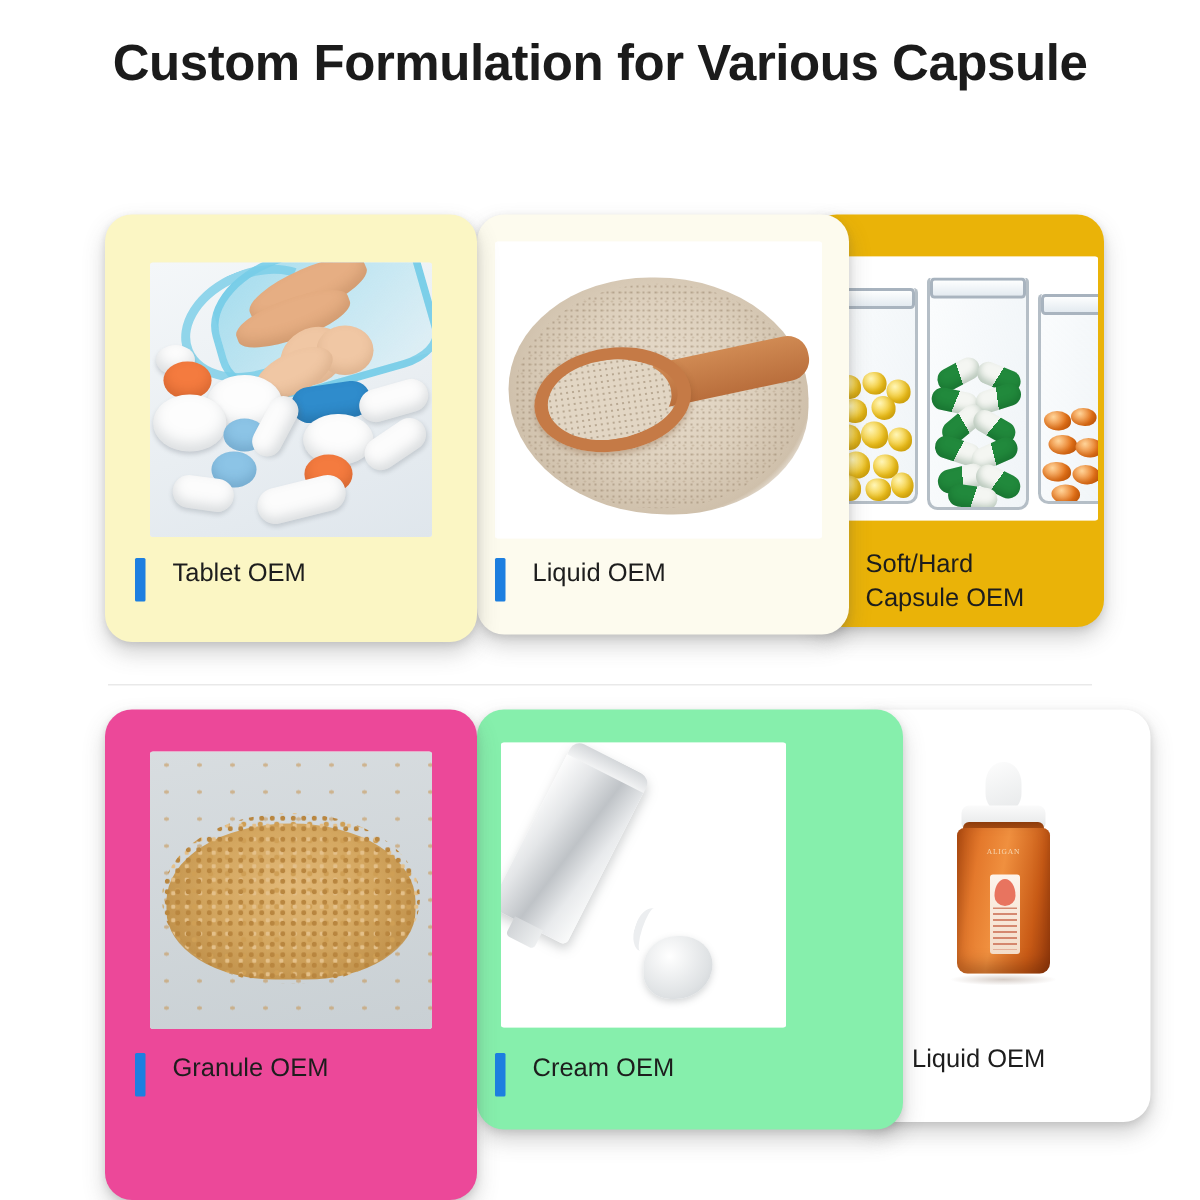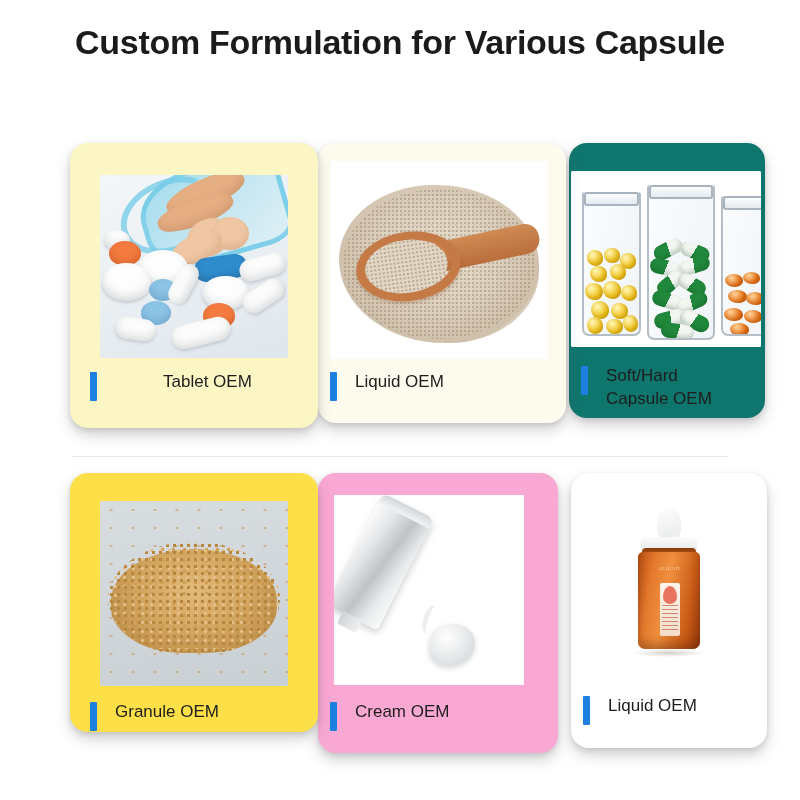--- a/index.html
+++ b/index.html
@@ -70,62 +70,62 @@
     z-index: 5;
   }
   
   .card-b {
     left: 318px; width: 248px; height: 280px;
     background: #fdfbee;
     z-index: 4;
   }
   
   .card-c {
-    left: 569px; width: 196px; height: 275px;
-    background: #0f766e;
+    left: 540px; width: 196px; height: 275px;
+    background: #eab308;
     z-index: 3;
   }
 
   .thumb {
     position: absolute;
     border-radius: 2px;
     overflow: hidden;
     background: #f2f2f2;
   }
   .card-a .thumb { left: 30px; top: 32px; width: 188px; height: 183px; }
   .card-b .thumb { left: 12px; top: 18px; width: 218px; height: 198px; background:#ffffff; }
   .card-c .thumb { left: 2px;  top: 28px; width: 190px; height: 176px; background:#ffffff; }
 
   .card-d {
-    left: 70px; width: 248px; height: 259px;
-    background: #fde047;
+    left: 70px; width: 248px; height: 327px;
+    background: #ec4899;
     z-index: 5;
   }
   .card-e {
-    left: 318px; width: 240px; height: 280px;
-    background: #f9a8d4;
+    left: 318px; width: 284px; height: 280px;
+    background: #86efac;
     z-index: 4;
     padding-left: 24px;
   }
   .card-f {
     left: 571px; width: 196px; height: 275px;
     background: #ffffff;
     z-index: 3;
   }
   .card-d .thumb { left: 30px; top: 28px; width: 188px; height: 185px; }
   .card-e .thumb { left: 16px; top: 22px; width: 190px; height: 190px; background:#ffffff;}
   .card-f .thumb { left: 20px; top: 24px; width: 156px; height: 190px; background:#ffffff;}
 
   
   .label-row {
     position: absolute;
     display: flex;
     align-items: flex-start;
   }
-  .card-a .label-row { left: 20px; top: 228px; gap: 48px; }
+  .card-a .label-row { left: 20px; top: 228px; }
   .card-b .label-row { left: 12px; top: 228px; }
   .card-c .label-row { left: 12px; top: 222px; }
   .card-d .label-row { left: 20px; top: 228px; }
   .card-e .label-row { left: 12px; top: 228px; }
   .card-f .label-row { left: 12px; top: 222px; }
 
   .accent-bar {
     width: 7px;
     height: 29px;
     background: #1d7fe0;

